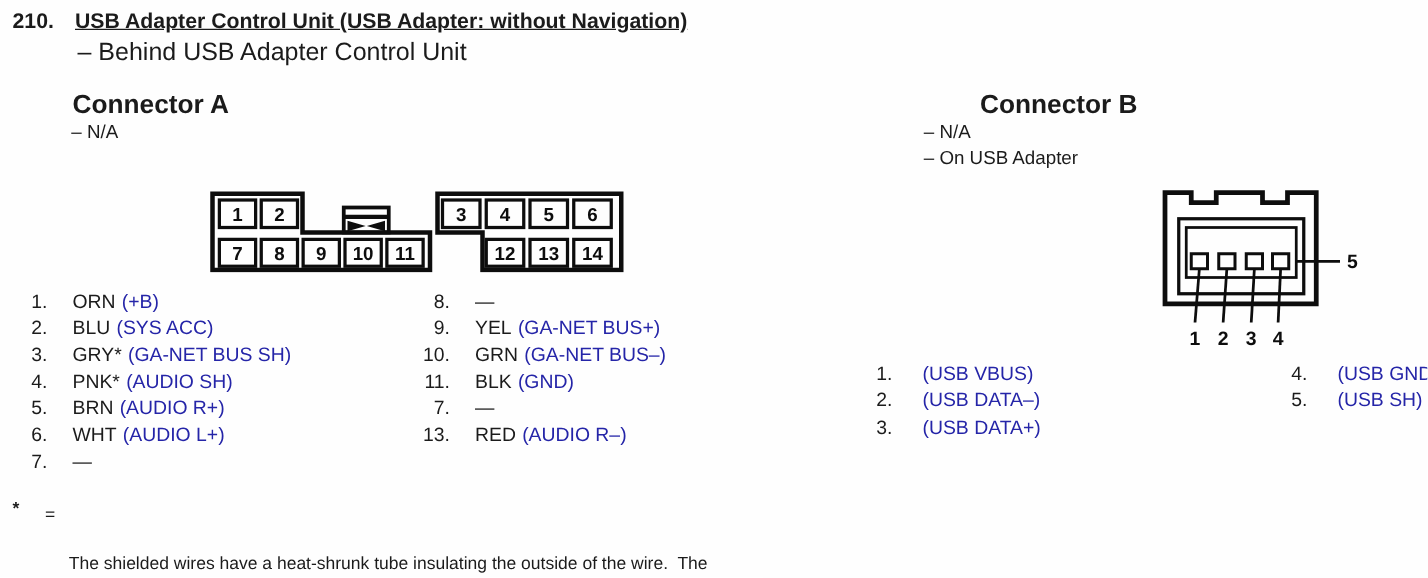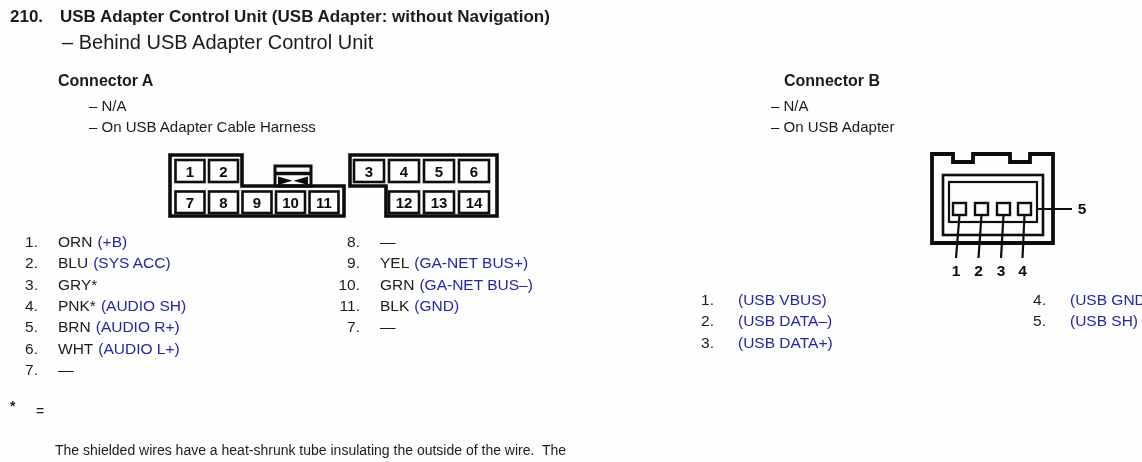--- a/index.html
+++ b/index.html
@@ -3,24 +3,24 @@
 <meta charset="utf-8">
 <style>
   html,body { margin:0; padding:0; background:#ffffff; }
   .page {
     position:relative; width:1142px; height:462px; background:#fefefe;
     font-family:"Liberation Sans", sans-serif; color:#1b1b1b; overflow:hidden;
   }
   .abs { position:absolute; }
   .title-row { left:10px; top:7px; display:flex; }
   .item-no { font-weight:bold; font-size:17px; width:50px; }
-  .doc-title { font-weight:bold; font-size:17px; }
+  .doc-title { font-weight:bold; font-size:17px;text-decoration:underline; }
   .subtitle { left:62px; top:31px; font-size:20px; }
-  .conn-head { font-weight:bold; font-size:16px; }
-  .conn-note { font-size:15px;margin-left:32px; }
+  .conn-head { font-weight:bold; font-size:21px; }
+  .conn-note { font-size:15px; }
   .pinlist { display:flex; flex-direction:column; }
   .pin-row { height:21.35px; display:flex; align-items:flex-start; font-size:15.5px; white-space:nowrap; }
   .pin-num { display:inline-block; text-align:right; }
   .pinlist.a .pin-num { width:26px; }
   .pin-wire { margin-left:20px; }
   .pin-signal { margin-left:5px; color:var(--signal-blue,#2525a8); }
   .pinlist.b .pin-signal { margin-left:24px; }
   .footnote-symbol { left:10px; top:398px; font-size:14px; font-weight:bold; }
   .footnote-equals { left:36px; top:403px; font-size:14px; }
   .footnote-text { left:55px; top:403px; font-size:14px; line-height:19px; white-space:pre; }
@@ -32,21 +32,20 @@
 <div class="page">
 
   <div class="abs title-row">
     <span class="item-no">210.</span>
     <span class="doc-title">USB Adapter Control Unit (USB Adapter: without Navigation)</span>
   </div>
   <div class="abs subtitle">– Behind USB Adapter Control Unit</div>
 
   <div class="abs conn-head" style="left:58px; top:72px;">Connector A</div>
   <div class="abs conn-note" style="left:57px; top:97px;">– N/A</div>
-  <div class="abs conn-note" style="left:57px; top:118px;">– On USB Adapter Cable Harness</div>
 
   <div class="abs conn-head" style="left:784px; top:72px;">Connector B</div>
   <div class="abs conn-note" style="left:739px; top:97px;">– N/A</div>
   <div class="abs conn-note" style="left:739px; top:118px;">– On USB Adapter</div>
 
   <svg class="abs" style="left:168px; top:151px;" width="332" height="67" viewBox="0 0 332 67">
     <g stroke="#0d0d0d" fill="none">
       <path d="M 2,4 H 74 V 35 H 176 V 65 H 2 Z" stroke-width="3.6"></path>
       <path d="M 182,4 H 329 V 65 H 218 V 35 H 182 Z" stroke-width="3.6"></path>
 
@@ -124,20 +123,21 @@
         <span class="pin-signal">(+B)</span>
       </div>
     <div class="pin-row">
         <span class="pin-num">2.</span>
         <span class="pin-wire">BLU</span>
         <span class="pin-signal">(SYS ACC)</span>
       </div>
     <div class="pin-row">
         <span class="pin-num">3.</span>
         <span class="pin-wire">GRY*</span>
+        <span class="pin-signal">(GA-NET BUS SH)</span>
       </div>
     <div class="pin-row">
         <span class="pin-num">4.</span>
         <span class="pin-wire">PNK*</span>
         <span class="pin-signal">(AUDIO SH)</span>
       </div>
     <div class="pin-row">
         <span class="pin-num">5.</span>
         <span class="pin-wire">BRN</span>
         <span class="pin-signal">(AUDIO R+)</span>
@@ -172,20 +172,25 @@
       </div>
     <div class="pin-row">
         <span class="pin-num">11.</span>
         <span class="pin-wire">BLK</span>
         <span class="pin-signal">(GND)</span>
       </div>
     <div class="pin-row">
         <span class="pin-num">7.</span>
         <span class="pin-wire">—</span>
         <span class="pin-signal"></span>
+      </div>
+    <div class="pin-row">
+        <span class="pin-num">13.</span>
+        <span class="pin-wire">RED</span>
+        <span class="pin-signal">(AUDIO R–)</span>
       </div>
   </div>
 
   <div class="abs pinlist b" style="left:698px; top:291px;">
     <div class="pin-row">
         <span class="pin-num" style="width:16px;">1.</span>
         <span class="pin-signal">(USB VBUS)</span>
       </div>
     <div class="pin-row">
         <span class="pin-num" style="width:16px;">2.</span>

